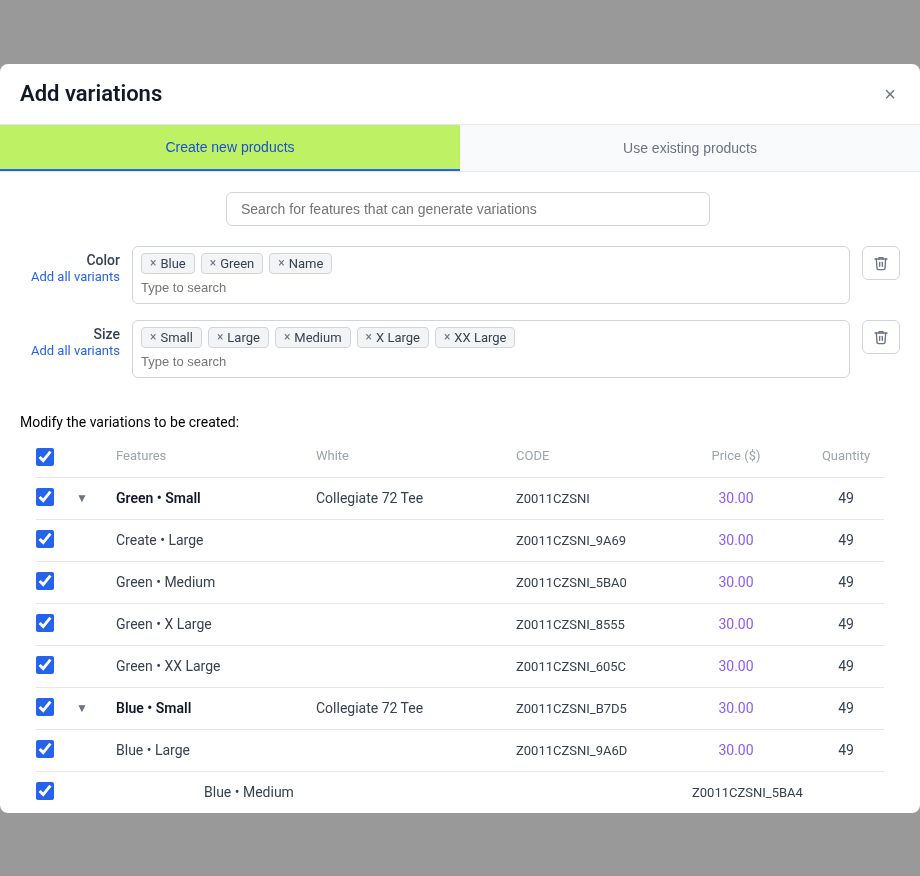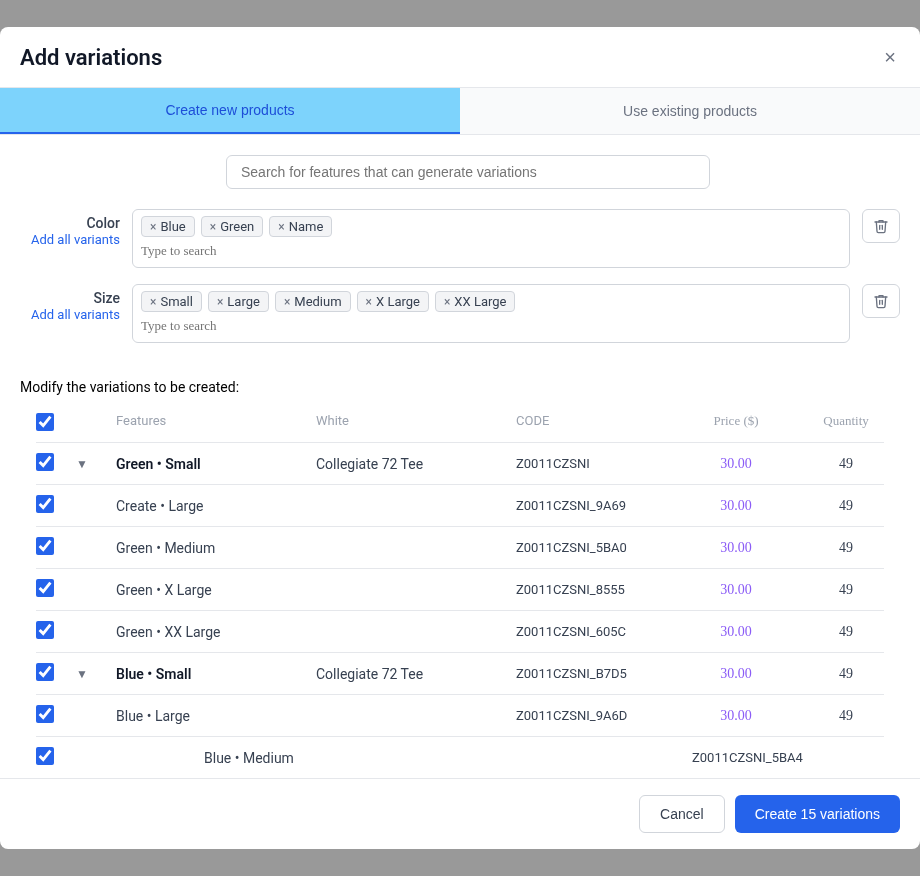--- a/index.html
+++ b/index.html
@@ -56,21 +56,21 @@
       flex: 1;
       padding: 14px;
       background: none;
       border: none;
       cursor: pointer;
       font-size: 14px;
       color: #374151;
       font-weight: 500;
     }
     .tab-btn.active {
-      background: #7dd3fc;
+      background: #bef264;
       border-bottom: 2px solid #2563eb;
       color: #1d4ed8;
     }
     .tab-btn:not(.active) {
       background: #f9fafb;
       color: #6b7280;
     }
     .content-area {
       padding: 20px;
     }
@@ -141,21 +141,20 @@
       color: #6b7280;
       font-size: 12px;
     }
     .type-search {
       border: none;
       outline: none;
       font-size: 13px;
       color: #9ca3af;
       width: 100%;
       padding: 2px 0;
-      font-family: Liberation Serif, serif;
     }
     .delete-btn {
       background: none;
       border: 1px solid #d1d5db;
       border-radius: 6px;
       padding: 8px 10px;
       cursor: pointer;
       color: #6b7280;
       display: flex;
       align-items: center;
@@ -238,21 +237,20 @@
       border: none;
       border-radius: 6px;
       background: #2563eb;
       color: #fff;
       font-size: 14px;
       cursor: pointer;
       font-weight: 500;
     }
     .col-center {
       text-align: center;
-      font-family: Liberation Serif, serif;
     }
   </style>
 </head>
 <body>
 
 <div class="modal">
 
   <div class="modal-header">
     <span class="modal-title">Add variations</span>
     <button class="close-btn">×</button>
@@ -438,17 +436,13 @@
         <div></div>
         <div class="feature-name-normal">Blue • Medium</div>
         <div class="name-val"></div>
         <div class="code-val">Z0011CZSNI_5BA4</div>
         <div class="price-val col-center">30.00</div>
         <div class="qty-val col-center">49</div>
       </div>
     </div>
   </div>
 
-  <div class="modal-footer">
-    <button class="btn-cancel">Cancel</button>
-    <button class="btn-create">Create 15 variations</button>
-  </div>
 </div>
 
 </body></html>

